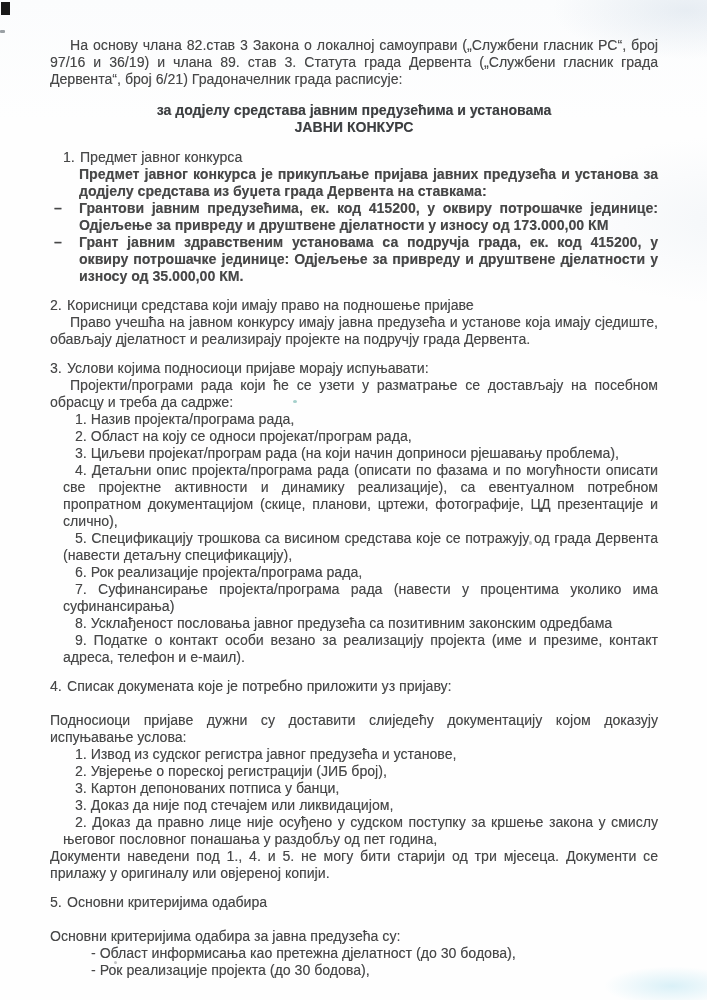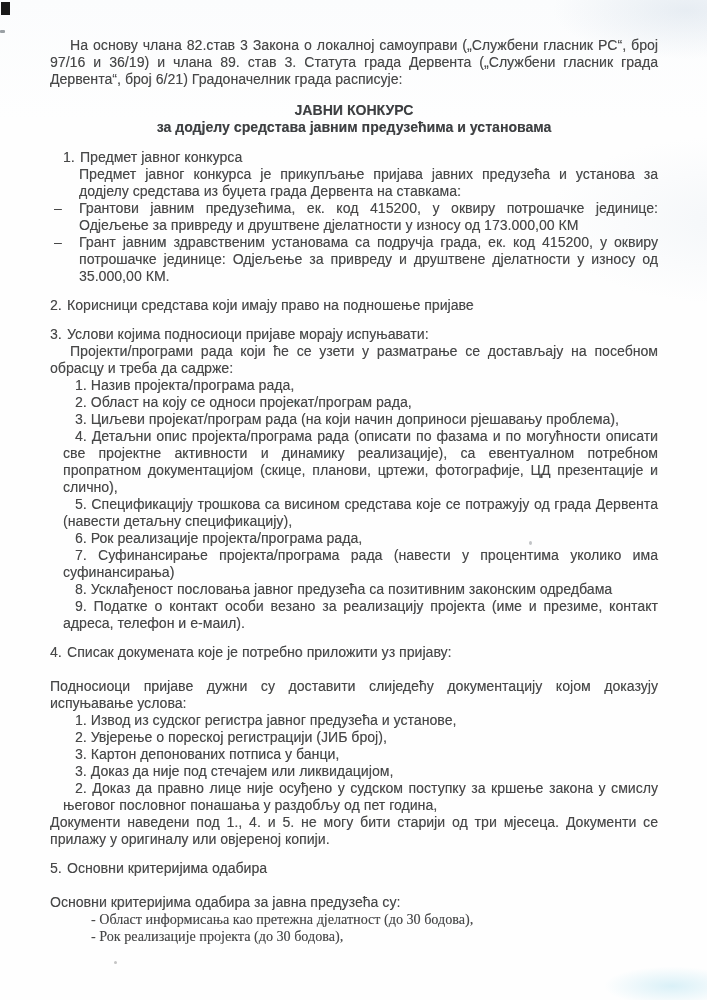--- a/index.html
+++ b/index.html
@@ -35,61 +35,62 @@
   .indent { text-indent:20px; }
 
   .title-block { margin-top:14px; text-align:center; font-weight:bold; color:#3d3f41; }
 
   .sec { margin-top:12px; }
   .sec1 { margin-top:13px; }
   .head { white-space:nowrap; }
   .h-num { display:inline-block; min-width:17px; }
   .head1 { padding-left:13px; }
 
-  .sec1-indent { margin-left:29px; }
+  .sec1-indent { margin-left:29px;font-weight:bold; }
   .dash-item { position:relative; text-align:justify; }
   .dash-item .dash { position:absolute; left:-25px; top:0; }
 
   .num-list { margin-left:13px; }
   .nl-item { text-indent:12px; text-align:justify; }
 
   .blank { height:17px; }
-  .dash-list2 { margin-left:41px;font-family:Liberation Serif, serif; }
+  .dash-list2 { margin-left:41px; }
 </style>
 </head>
 <body>
 
 <div class="page">
 
   <div class="corner-mark"></div>
   <div class="edge-tick"></div>
   <div class="speck s1"></div>
   <div class="speck s2"></div>
   <div class="speck s3"></div>
 
   <div class="content">
 
     <p class="para just indent">На основу члана 82.став 3 Закона о локалној самоуправи („Службени гласник РС“, број 97/16 и 36/19) и члана 89. став 3. Статута града Дервента („Службени гласник града Дервента“, број 6/21) Градоначелник града расписује:</p>
 
     <div class="title-block">
+      <div>за додјелу средстава јавним предузећима и установама</div>
       <div>ЈАВНИ КОНКУРС</div>
-      <div>за додјелу средстава јавним предузећима и установама</div>
     </div>
 
     <section class="sec sec1">
       <div class="head head1"><span class="h-num">1.</span><span>Предмет јавног конкурса</span></div>
       <div class="sec1-indent">
         <p class="para just">Предмет јавног конкурса је прикупљање пријава јавних предузећа и установа за додјелу средстава из буџета града Дервента на ставкама:</p>
         <p class="para dash-item"><span class="dash">–</span><span>Грантови јавним предузећима, ек. код 415200, у оквиру потрошачке јединице: Одјељење за привреду и друштвене дјелатности у износу од 173.000,00 КМ</span></p>
         <p class="para dash-item"><span class="dash">–</span><span>Грант јавним здравственим установама са подручја града, ек. код 415200, у оквиру потрошачке јединице: Одјељење за привреду и друштвене дјелатности у износу од 35.000,00 КМ.</span></p>
       </div>
     </section>
 
     <section class="sec">
       <div class="head"><span class="h-num">2.</span><span>Корисници средстава који имају право на подношење пријаве</span></div>
+      <p class="para just indent">Право учешћа на јавном конкурсу имају јавна предузећа и установе која имају сједиште, обављају дјелатност и реализирају пројекте на подручју града Дервента.</p>
     </section>
 
     <section class="sec">
       <div class="head"><span class="h-num">3.</span><span>Услови којима подносиоци пријаве морају испуњавати:</span></div>
       <p class="para just indent">Пројекти/програми рада који ће се узети у разматрање се достављају на посебном обрасцу и треба да садрже:</p>
       <div class="num-list">
         <div class="nl-item">1. Назив пројекта/програма рада,</div>
         <div class="nl-item">2. Област на коју се односи пројекат/програм рада,</div>
         <div class="nl-item">3. Циљеви пројекат/програм рада (на који начин доприноси рјешавању проблема),</div>
         <div class="nl-item">4. Детаљни опис пројекта/програма рада (описати по фазама и по могућности описати све пројектне активности и динамику реализације), са евентуалном потребном пропратном документацијом (скице, планови, цртежи, фотографије, ЦД презентације и слично),</div>

